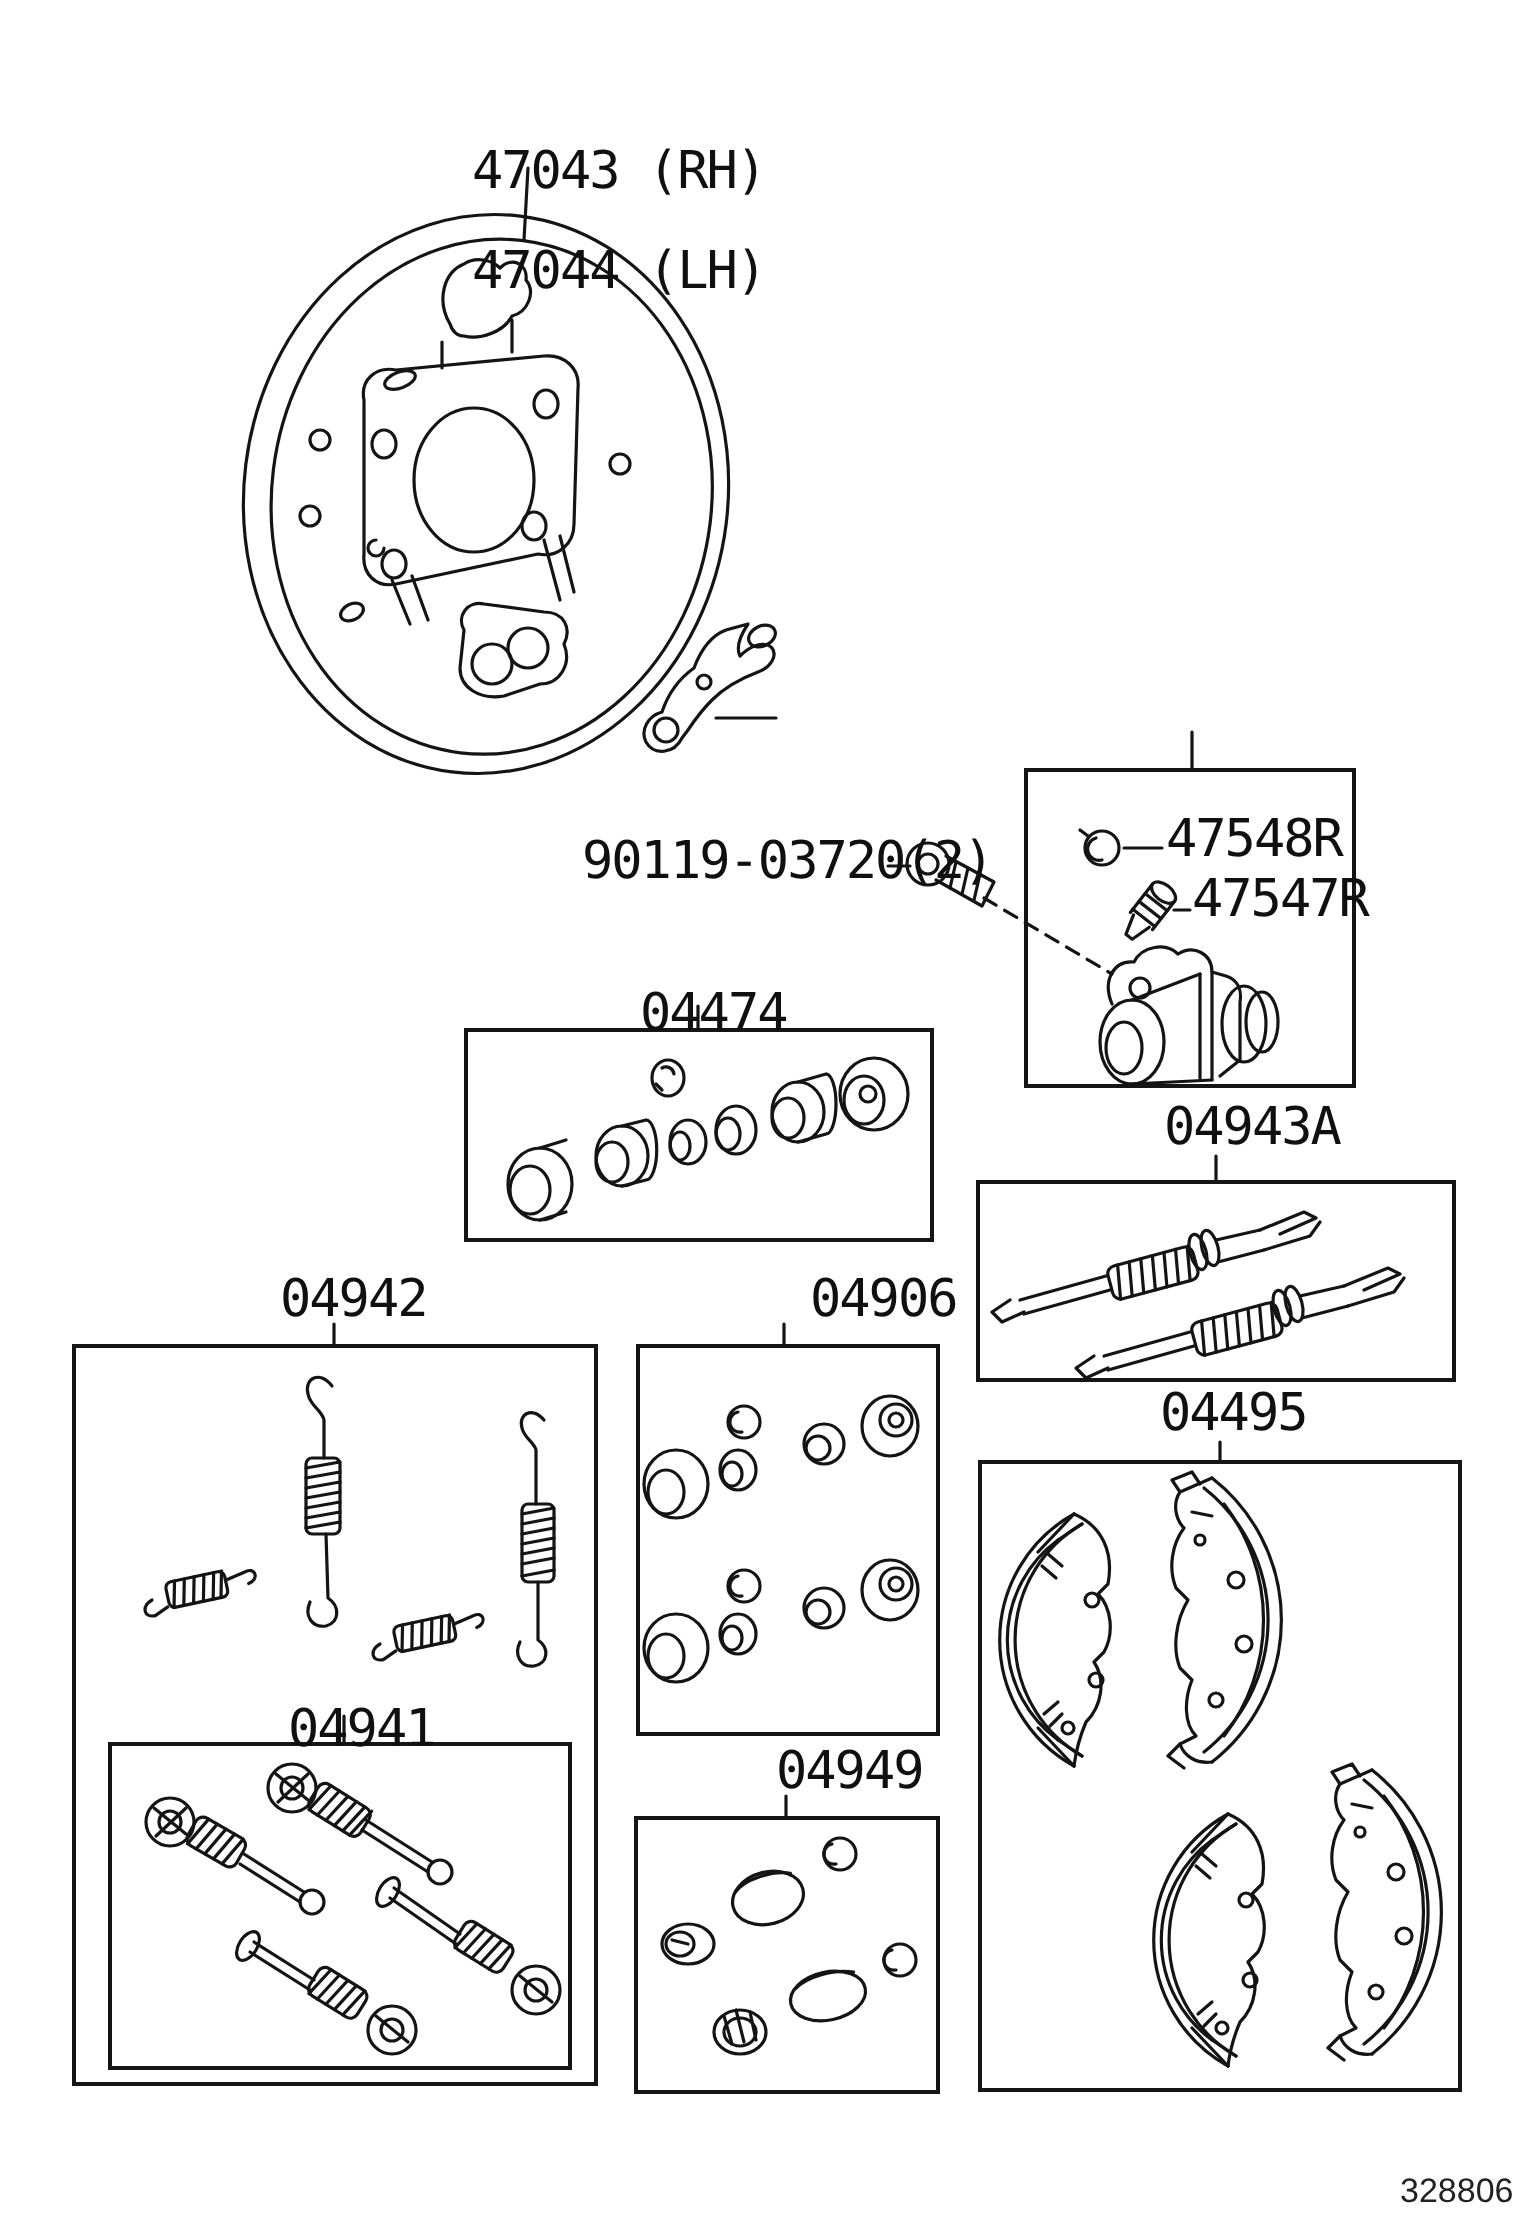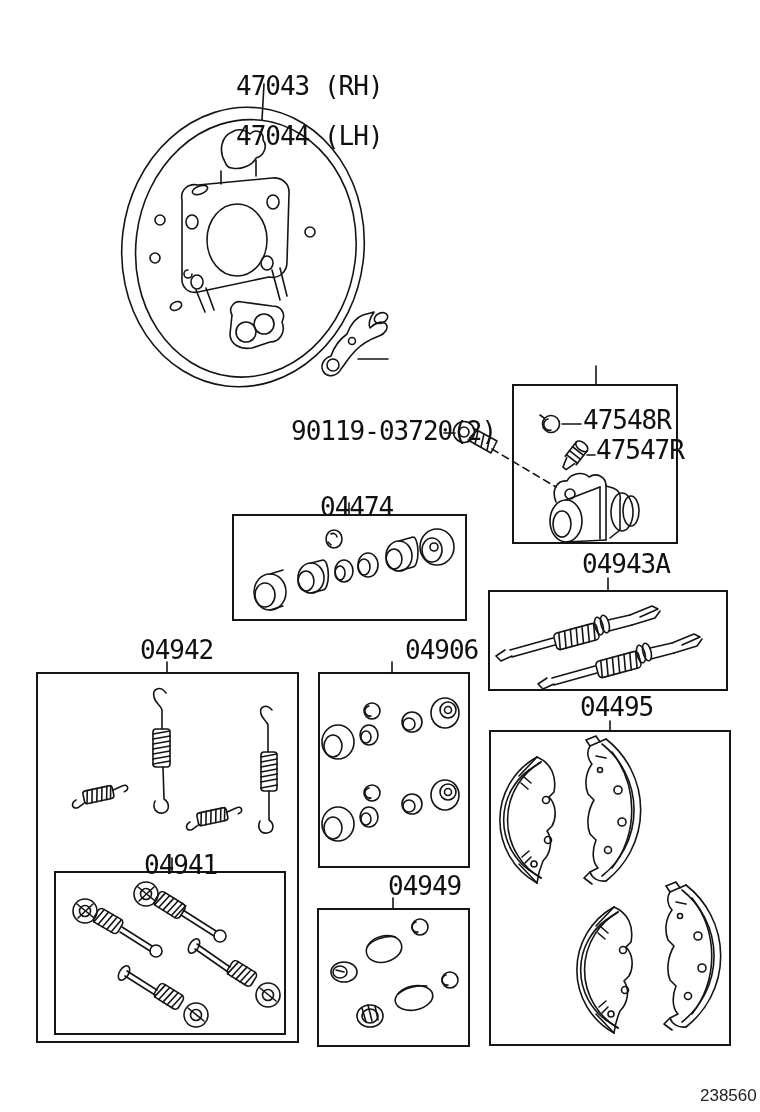--- a/index.html
+++ b/index.html
@@ -328,15 +328,15 @@
   <div class="lbl" style="left:583px; top:412px;text-align:right;">47548R</div>
   <div class="lbl" style="left:596px; top:442px;">47547R</div>
   <div class="lbl" style="left:320px; top:483px;margin-top:16px;">04474</div>
   <div class="lbl" style="left:582px; top:556px;">04943A</div>
   <div class="lbl" style="left:140px; top:642px;">04942</div>
   <div class="lbl" style="left:144px; top:840px;margin-top:17px;">04941</div>
   <div class="lbl" style="left:365px; top:642px;margin-left:40px;">04906</div>
   <div class="lbl" style="left:388px; top:878px;">04949</div>
   <div class="lbl" style="left:580px; top:699px;">04495</div>
 
-  <div class="footer-code">238560</div>
+  <div class="footer-code">328806</div>
 
 </div>
 
 </body></html>

